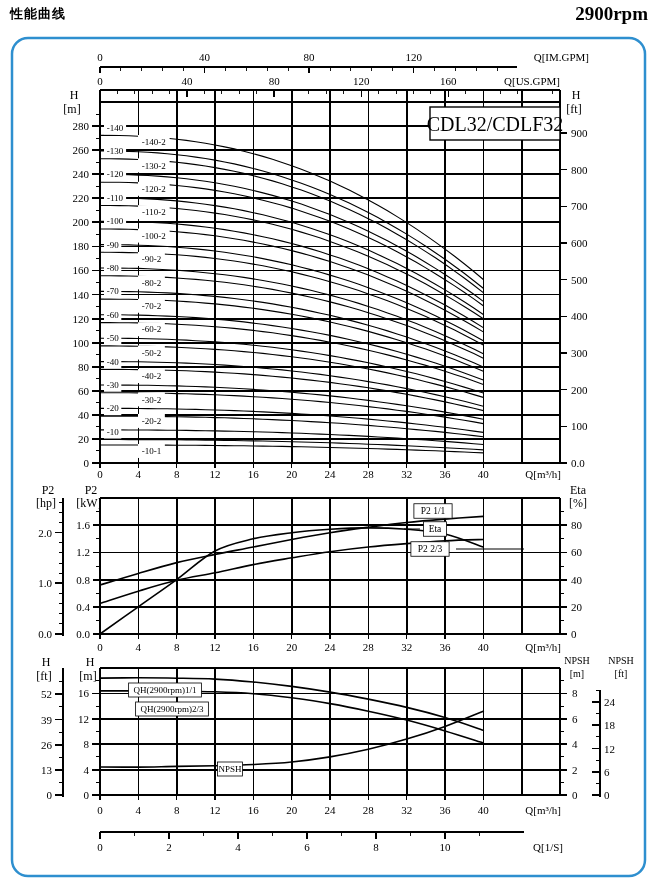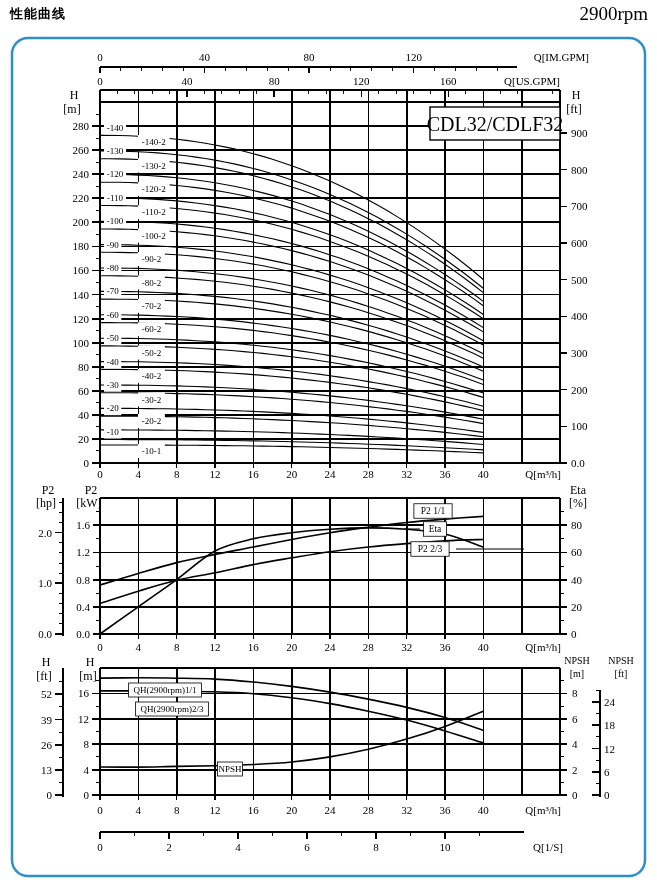--- a/index.html
+++ b/index.html
@@ -1,20 +1,20 @@
 <!DOCTYPE html>
 <html><head>
 <meta charset="utf-8">
 <style>
   html,body{margin:0;padding:0;background:#fff;}
   body{width:657px;height:884px;position:relative;font-family:"Liberation Serif","DejaVu Serif",serif;}
   .hdr-title{position:absolute;left:10px;top:5px;font-family:"DejaVu Sans","Liberation Sans",sans-serif;
              font-weight:bold;font-size:13px;color:#000;letter-spacing:1px;}
   .hdr-rpm{position:absolute;right:9px;top:3px;font-family:"Liberation Serif","DejaVu Serif",serif;
-           font-size:19px;color:#000;}
+           font-size:19px;color:#000;font-weight:bold;}
   svg{position:absolute;left:0;top:0;}
   text{fill:#000;}
 </style>
 </head>
 <body>
 
 <div class="hdr-title">性能曲线</div>
 <div class="hdr-rpm">2900rpm</div>
 
 <svg id="chart" width="657" height="884" viewBox="0 0 657 884">

